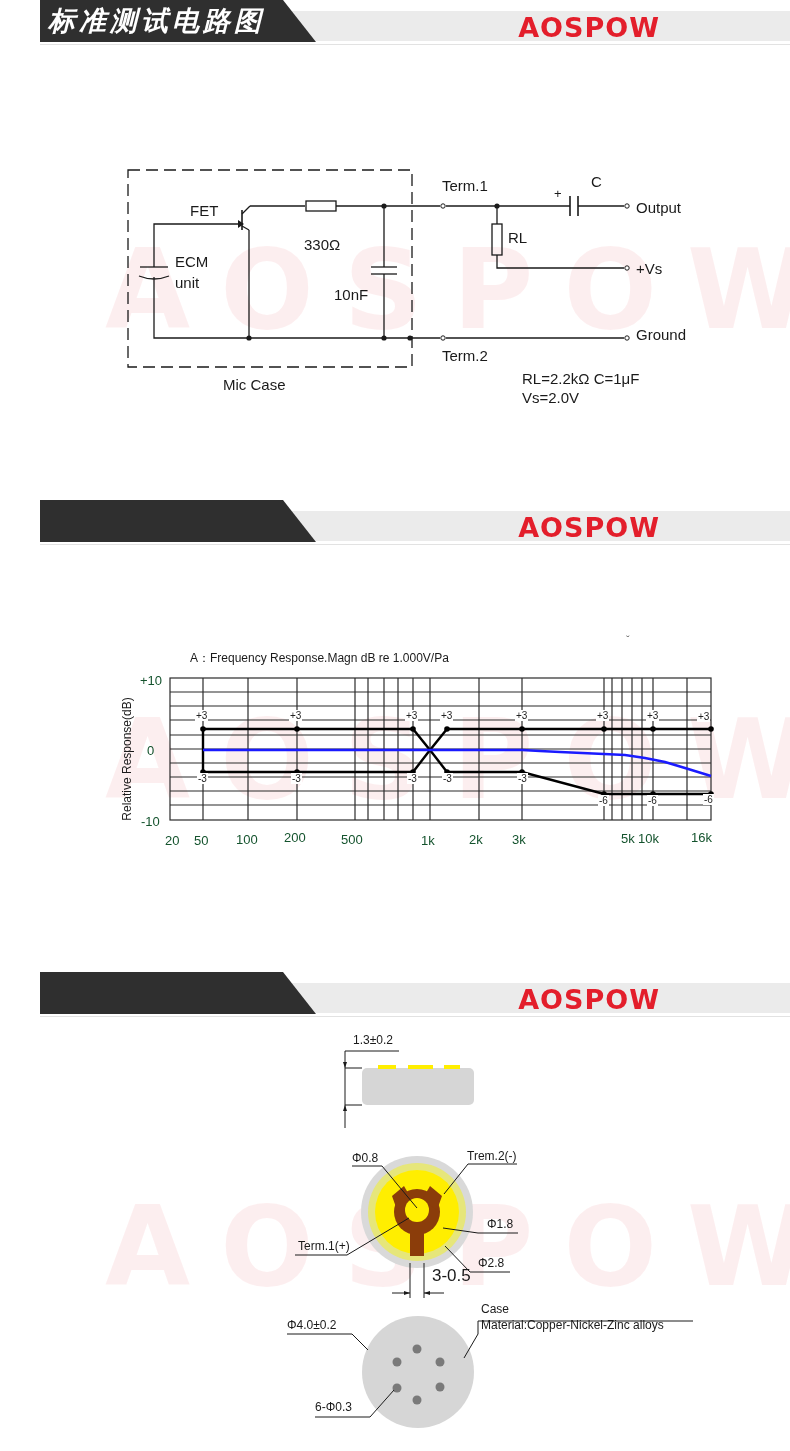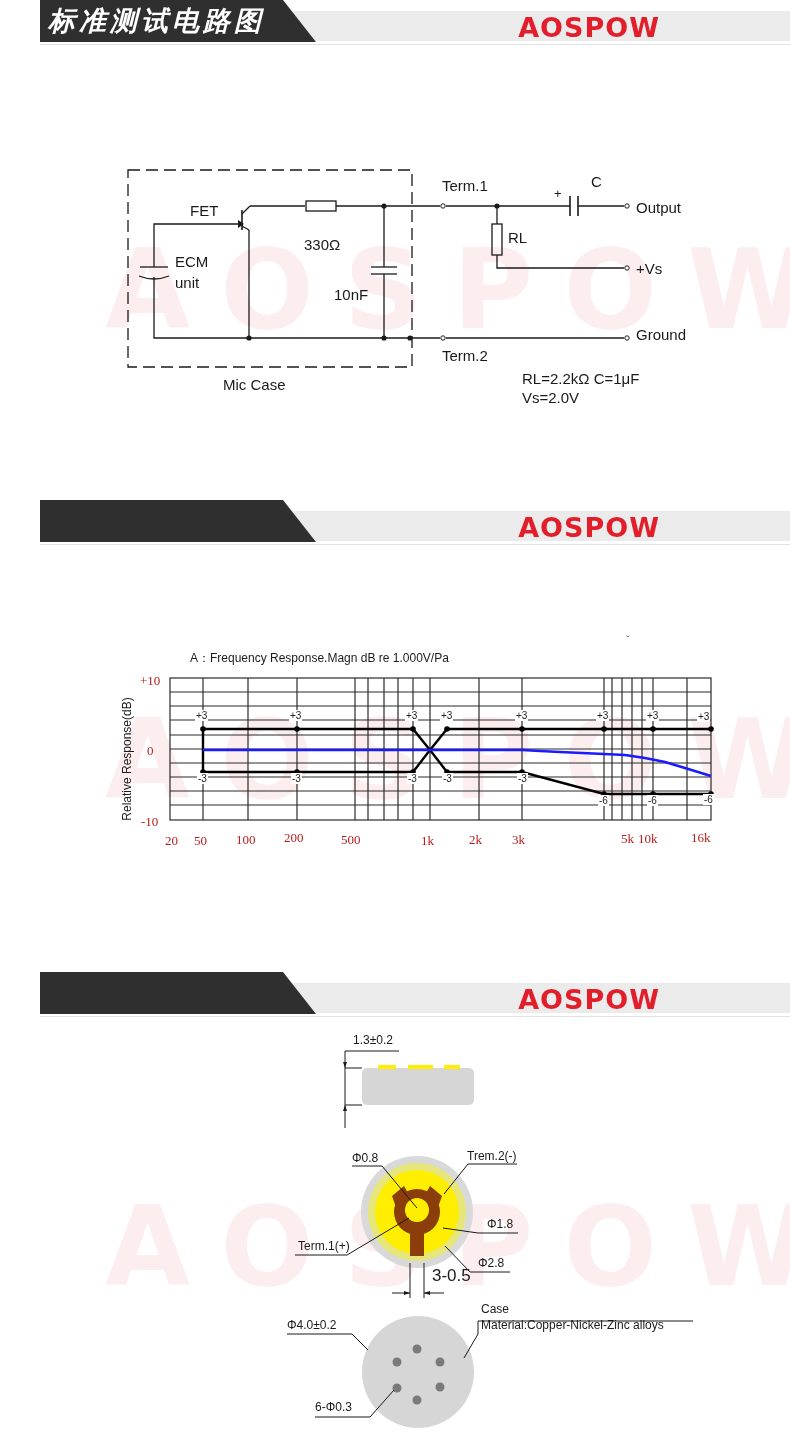--- a/index.html
+++ b/index.html
@@ -8,21 +8,21 @@
   .section-header .bar-bg { position:absolute; left:0; top:11px; width:790px; height:30px; background:#ebebeb; }
   .section-header .bar-line { position:absolute; left:0; top:44px; width:790px; height:1px; background:#e2e2e2; }
   .section-header .title-block { position:absolute; left:0; top:0; height:42px; width:276px; background:#2f2f2f;
       clip-path: polygon(0 0, 243px 0, 276px 42px, 0 42px); }
   .section-header .title-text { position:absolute; left:8px; top:3px; font-family:"DejaVu Serif", serif; font-style:italic; font-weight:bold; font-size:27px; letter-spacing:4px; color:#ffffff; white-space:nowrap; }
   .section-header .logo { position:absolute; right:10px; top:12px; height:30px; }
   .logo-text { font-family:"DejaVu Sans", sans-serif; font-weight:bold; font-size:27px; color:#e31e2b; letter-spacing:1px; }
   .diagram { position:absolute; left:0; width:790px; }
   .lbl { position:absolute; font-family:"Liberation Sans", sans-serif; font-size:15px; color:#1a1a1a; white-space:nowrap; }
   .watermark { position:absolute; font-family:"DejaVu Sans", sans-serif; font-weight:bold; color:#e31e2b; opacity:0.07; letter-spacing:30px; white-space:nowrap; pointer-events:none; }
-  .tick-x, .tick-y { position:absolute; font-size:13px; color:#b91c1c; white-space:nowrap;font-family:Liberation Serif, serif; }
+  .tick-x, .tick-y { position:absolute; font-size:13px; color:#14532d; white-space:nowrap; }
   .pt-label { position:absolute; font-size:10px; color:#222; background:#fff; padding:0 1px; }
 </style>
 </head>
 <body>
 
 <div class="section-header" style="top:0px;">
   <div class="bar-bg"></div>
   <div class="bar-line"></div>
   <div class="title-block"></div>
   <div class="title-text">标准测试电路图</div>

